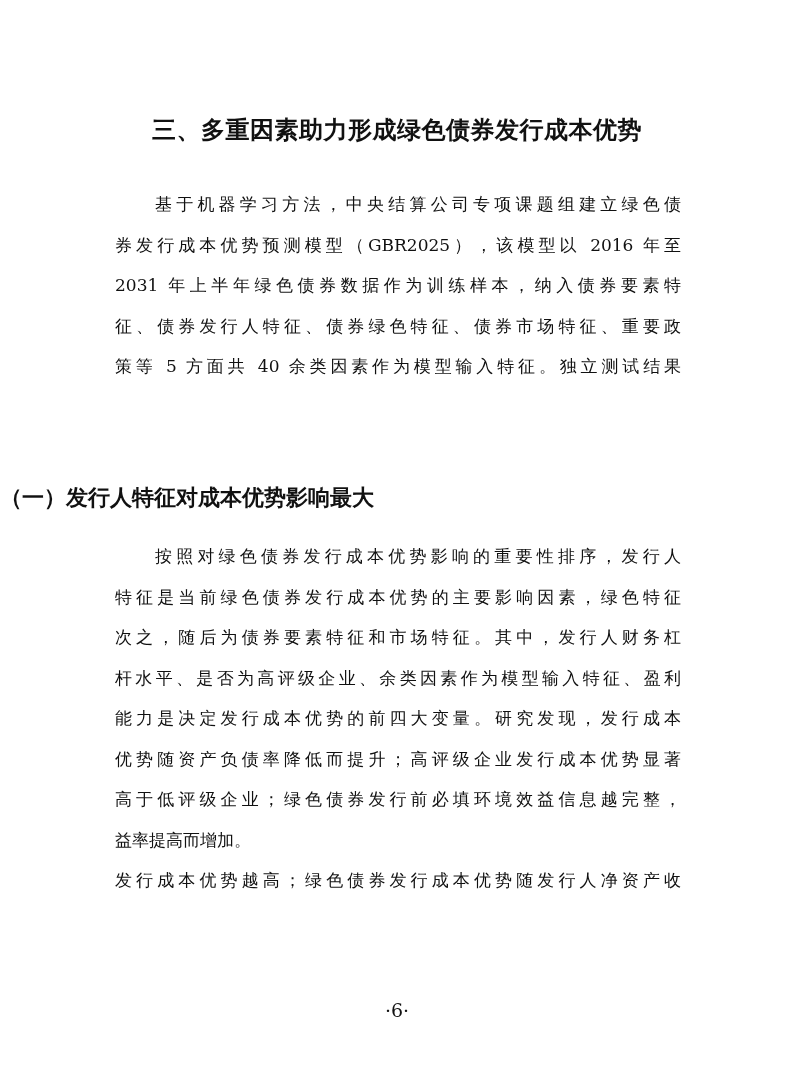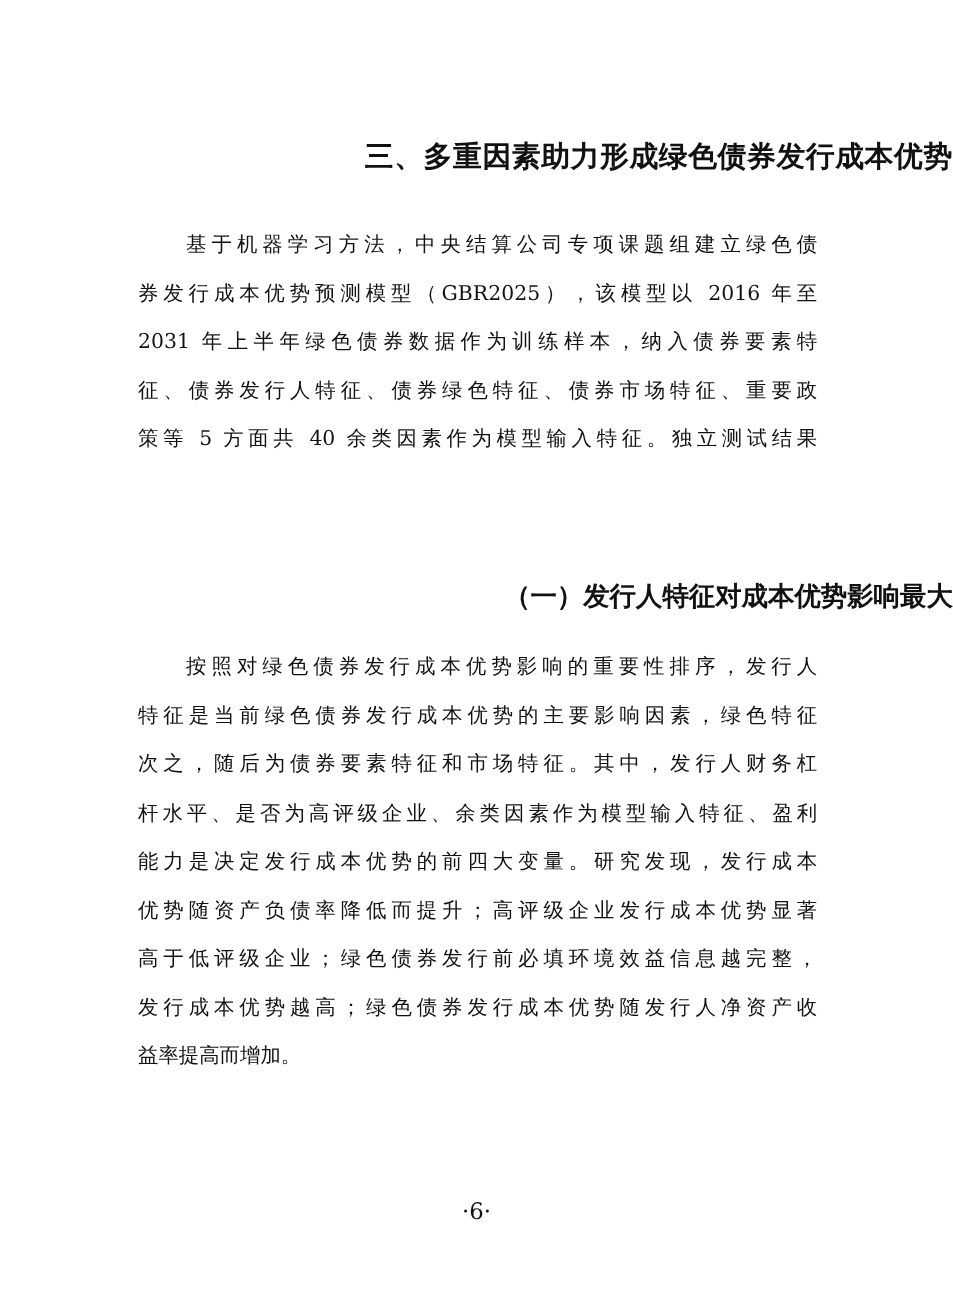--- a/index.html
+++ b/index.html
@@ -19,33 +19,33 @@
       position: absolute;
       left: 0; top: 0;
       width: 794px;
       height: 1077px;
     }
     .h1 {
       position: absolute;
       left: 0;
       top: 110px;
       width: 794px;
-      text-align: right;
+      text-align: center;
       font-family: "DejaVu Sans", "Liberation Sans", sans-serif;
       font-weight: bold;
       font-size: 24px;
       line-height: 40px;
       letter-spacing: 0.5px;
     }
     .h2 {
       position: absolute;
       left: 0;
       top: 478px;
       width: 794px;
-      text-align: right;
+      text-align: left;
       font-family: "DejaVu Sans", "Liberation Sans", sans-serif;
       font-weight: bold;
       font-size: 22px;
       line-height: 40px;
     }
     .para {
       position: absolute;
       left: 115px;
       width: 566px;
       font-size: 17px;
@@ -96,19 +96,19 @@
   <div class="h2">（一）发行人特征对成本优势影响最大</div>
 
   <div class="para p2">
     <span class="line indent">按照对绿色债券发行成本优势影响的重要性排序，发行人</span>
     <span class="line">特征是当前绿色债券发行成本优势的主要影响因素，绿色特征</span>
     <span class="line">次之，随后为债券要素特征和市场特征。其中，发行人财务杠</span>
     <span class="line">杆水平、是否为高评级企业、余类因素作为模型输入特征、盈利</span>
     <span class="line">能力是决定发行成本优势的前四大变量。研究发现，发行成本</span>
     <span class="line">优势随资产负债率降低而提升；高评级企业发行成本优势显著</span>
     <span class="line">高于低评级企业；绿色债券发行前必填环境效益信息越完整，</span>
+    <span class="line last">益率提高而增加。</span>
     <span class="line">发行成本优势越高；绿色债券发行成本优势随发行人净资产收</span>
-    <span class="line last">益率提高而增加。</span>
   </div>
 
   <div class="page-num">·6·</div>
 
 </div>
 
 </body></html>

